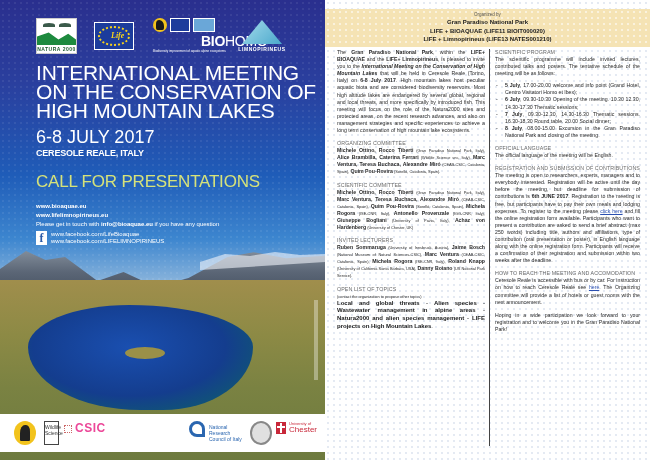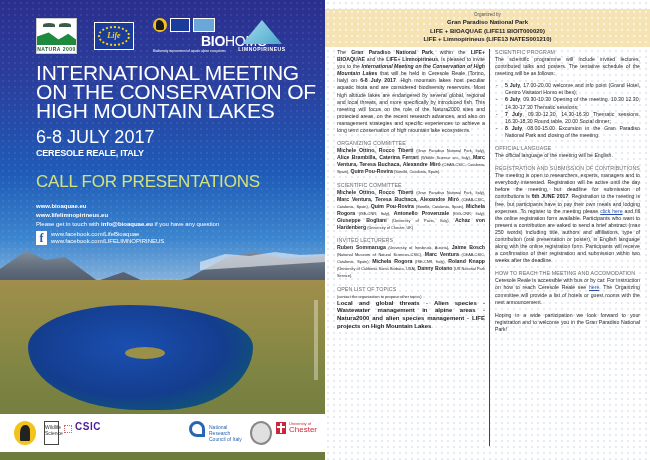--- a/index.html
+++ b/index.html
@@ -19,21 +19,21 @@
   }
   .logos-top { position: absolute; top: 17px; left: 36px; width: 260px; height: 38px; }
   .logo { position: absolute; }
   .logo-natura { left: 0; top: 1px; width: 41px; height: 36px; background: #fff; border: 1px solid #ccc; overflow: hidden; }
   .logo-natura .sky { position:absolute; left:0; top:0; width:100%; height:14px; background:#fff; }
   .logo-natura .bird { position:absolute; top:4px; width:12px; height:4px; background:#3a5a4a; border-radius:50% 50% 0 0; }
   .logo-natura .hill { position:absolute; left:0; bottom:8px; width:100%; height:14px; background:#1d8a3e; clip-path: polygon(0 40%, 30% 10%, 55% 60%, 80% 20%, 100% 60%, 100% 100%, 0 100%); }
   .logo-natura .txt { position:absolute; left:0; bottom:0; width:100%; height:8px; font-size:5px; color:#1d5a2e; text-align:center; font-weight:bold; letter-spacing:.5px; line-height:8px; }
   .logo-eu { left: 58px; top: 5px; width: 40px; height: 28px; background: #1c3c9c; border: 1px solid #fff; }
   .logo-eu .stars { position:absolute; inset:3px; border-radius:50%; border:2px dotted #f7d21c; }
-  .logo-eu .lf { position:absolute; left:0; top:8px; width:100%; text-align:center; color:#f7d21c; font-size:8px; font-style:italic; font-weight:bold; font-family:"Liberation Serif", serif; }
+  .logo-eu .lf { position:absolute; left:0; top:8px; width:100%; text-align:left; color:#f7d21c; font-size:8px; font-style:italic; font-weight:bold; font-family:"Liberation Serif", serif;padding-left:16px; }
   .logo-bio { left: 117px; top: 0; width: 66px; height: 38px; }
   .logo-bio .ibex { position:absolute; left:0; top:1px; width:14px; height:14px; border-radius:50%; background:#f2c31c; }
   .logo-bio .ibex::after { content:""; position:absolute; left:3px; top:2px; width:8px; height:10px; background:#1a1a1a; border-radius:40% 60% 20% 20%; }
   .logo-bio .eu2 { position:absolute; left:17px; top:1px; width:20px; height:14px; background:#1c3c9c; border:1px solid #fff; }
   .logo-bio .fish { position:absolute; left:40px; top:1px; width:22px; height:14px; background:#6aa7d8; border:1px solid #fff; }
   .logo-bio .name { position:absolute; left:0; top:17px; font-size:14px; color:#fff; letter-spacing:-.3px; line-height:15px; }
   .logo-bio .name b { font-weight:bold;padding-left:48px; }
   .logo-bio .sub { position:absolute; left:0; top:32px; font-size:3px; color:#fff; white-space:nowrap; }
   .logo-limno { left: 198px; top: 3px; width: 56px; height: 34px; }
   .logo-limno .pyr { position:absolute; left:8px; top:0; width:40px; height:24px; background: linear-gradient(135deg, #a6dcec, #4aa8cc); clip-path: polygon(50% 0, 100% 100%, 0 100%); }
@@ -62,21 +62,21 @@
   .island { position:absolute; left:125px; top:347px; width:40px; height:12px; border-radius:50%; background:#9a9048; }
   .photo-credit { position:absolute; left: 314px; top: 300px; width: 4px; height: 80px; background: rgba(255,255,255,.35); }
 
   .partners { position:absolute; left: 0; top: 414px; width: 325px; height: 38px; background: #fff; }
   .partners .p { position:absolute; top: 7px; }
   .p-ibex { left: 14px; width: 22px; height: 24px; border-radius:50%; background:#f2c31c; }
   .p-ibex::after { content:""; position:absolute; left:6px; top:4px; width:10px; height:16px; background:#222; border-radius:50% 40% 10% 10%; }
   .p-ws { left: 44px; width: 15px; height: 24px; border: 1px solid #444; font-size:5px; line-height:6px; color:#333; text-align:center; padding-top: 2px; }
   .p-csic { left: 64px; top: 8px; width: 60px; height: 20px; }
   .p-csic .csic-mark { position:absolute; left:0; top:4px; width:8px; height:8px; border:1px dotted #c66; }
-  .p-csic .csic-t { position:absolute; left: 11px; top:0; font-size: 10px; font-weight:bold; color: #4c1d95; letter-spacing:.5px; }
+  .p-csic .csic-t { position:absolute; left: 11px; top:0; font-size: 12px; font-weight:bold; color: #ec4899; letter-spacing:.5px; }
   .p-sorello { left: 128px; top: 5px; width: 56px; height: 26px; }
   .p-sorello .fishbody { position:absolute; left:0; top:5px; width:40px; height:12px; border-radius:50%; background:#cfd6dc; border:1px solid #889; }
   .p-sorello .snm { position:absolute; left:18px; top:11px; font-size:9px; color:#c8283a; font-style:italic; font-weight:bold; font-family:"Liberation Serif", serif; }
   .p-cnr { left: 189px; top: 9px; width: 58px; height: 20px; }
   .p-cnr .cnr-mark { position:absolute; left:0; top:0; width:16px; height:16px; border:3px solid #2a66b0; border-radius: 50% 50% 0 50%; }
   .p-cnr .cnr-t { position:absolute; left:20px; top:3px; font-size:5px; line-height:6px; color:#2a66b0; }
   .p-pavia { left: 250px; top: 6px; width: 22px; height: 24px; border-radius:50%; border:2px solid #888; background:#e0e0e0; }
   .p-chester { left: 276px; top: 10px; width: 42px; height: 18px; }
   .p-chester .cross { position:absolute; left:0; top:1px; width:10px; height:12px; background:#c8283a; }
   .p-chester .cross::before { content:""; position:absolute; left:4px; top:1px; width:2px; height:10px; background:#fff; }

